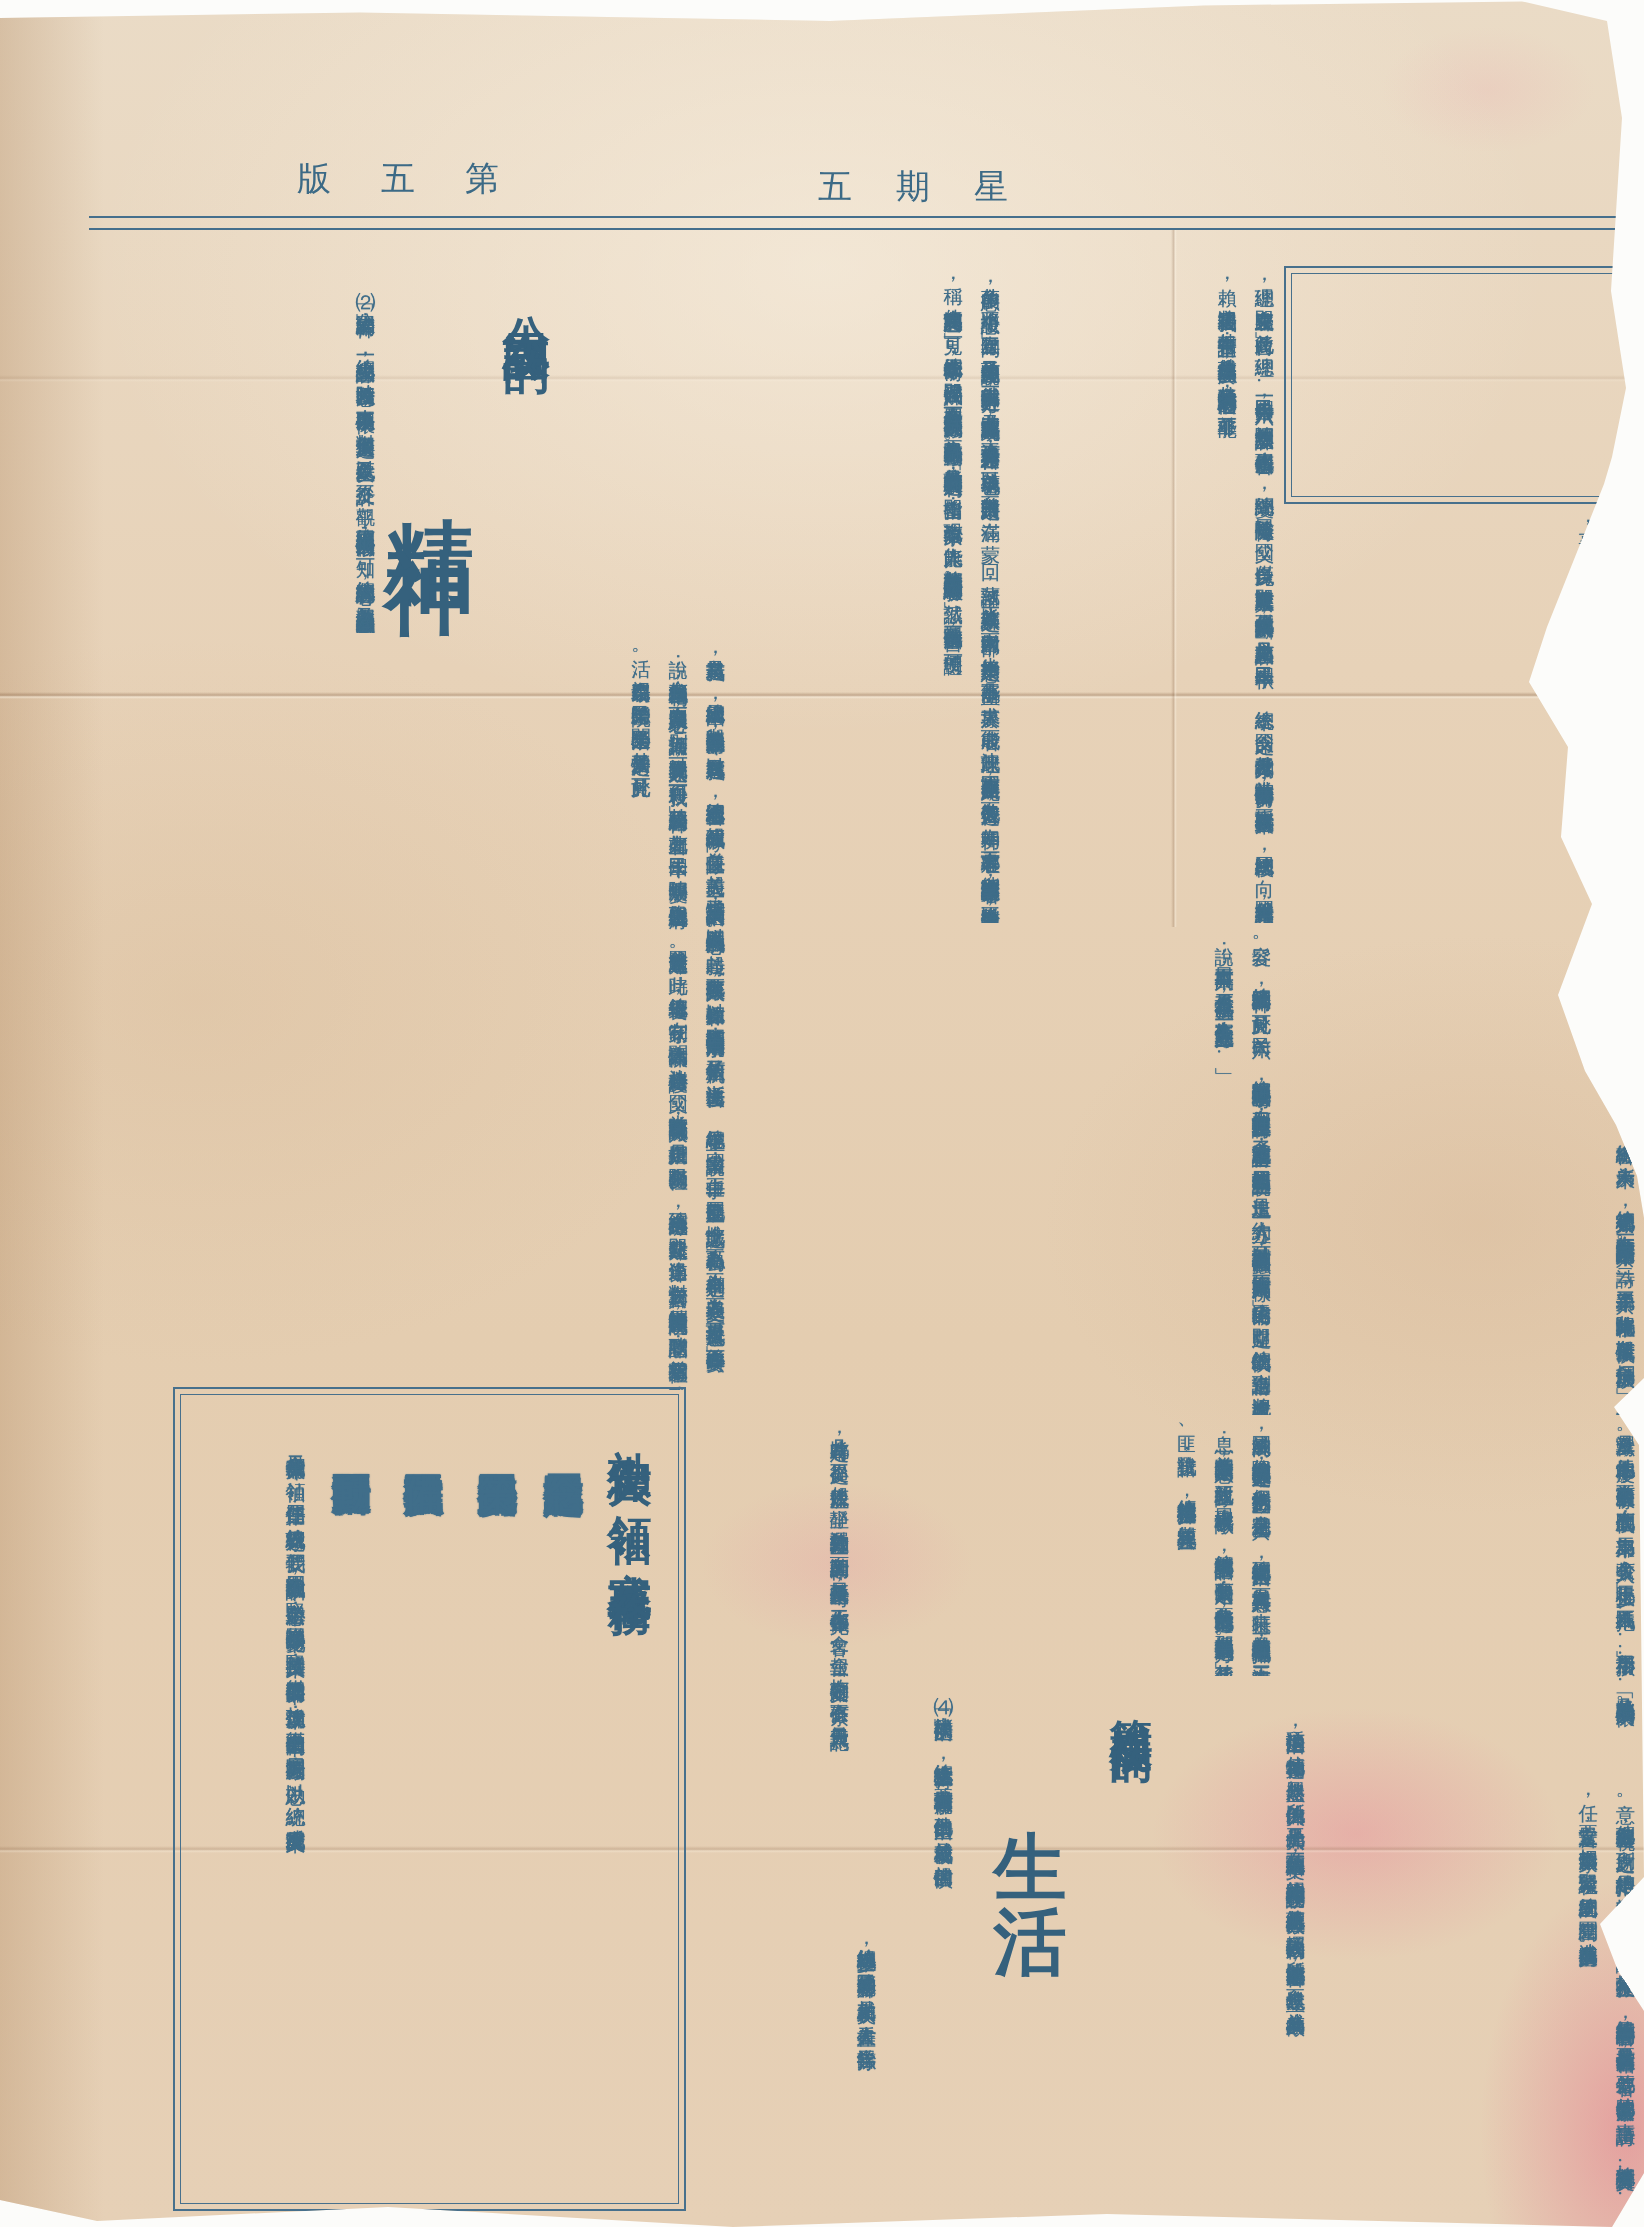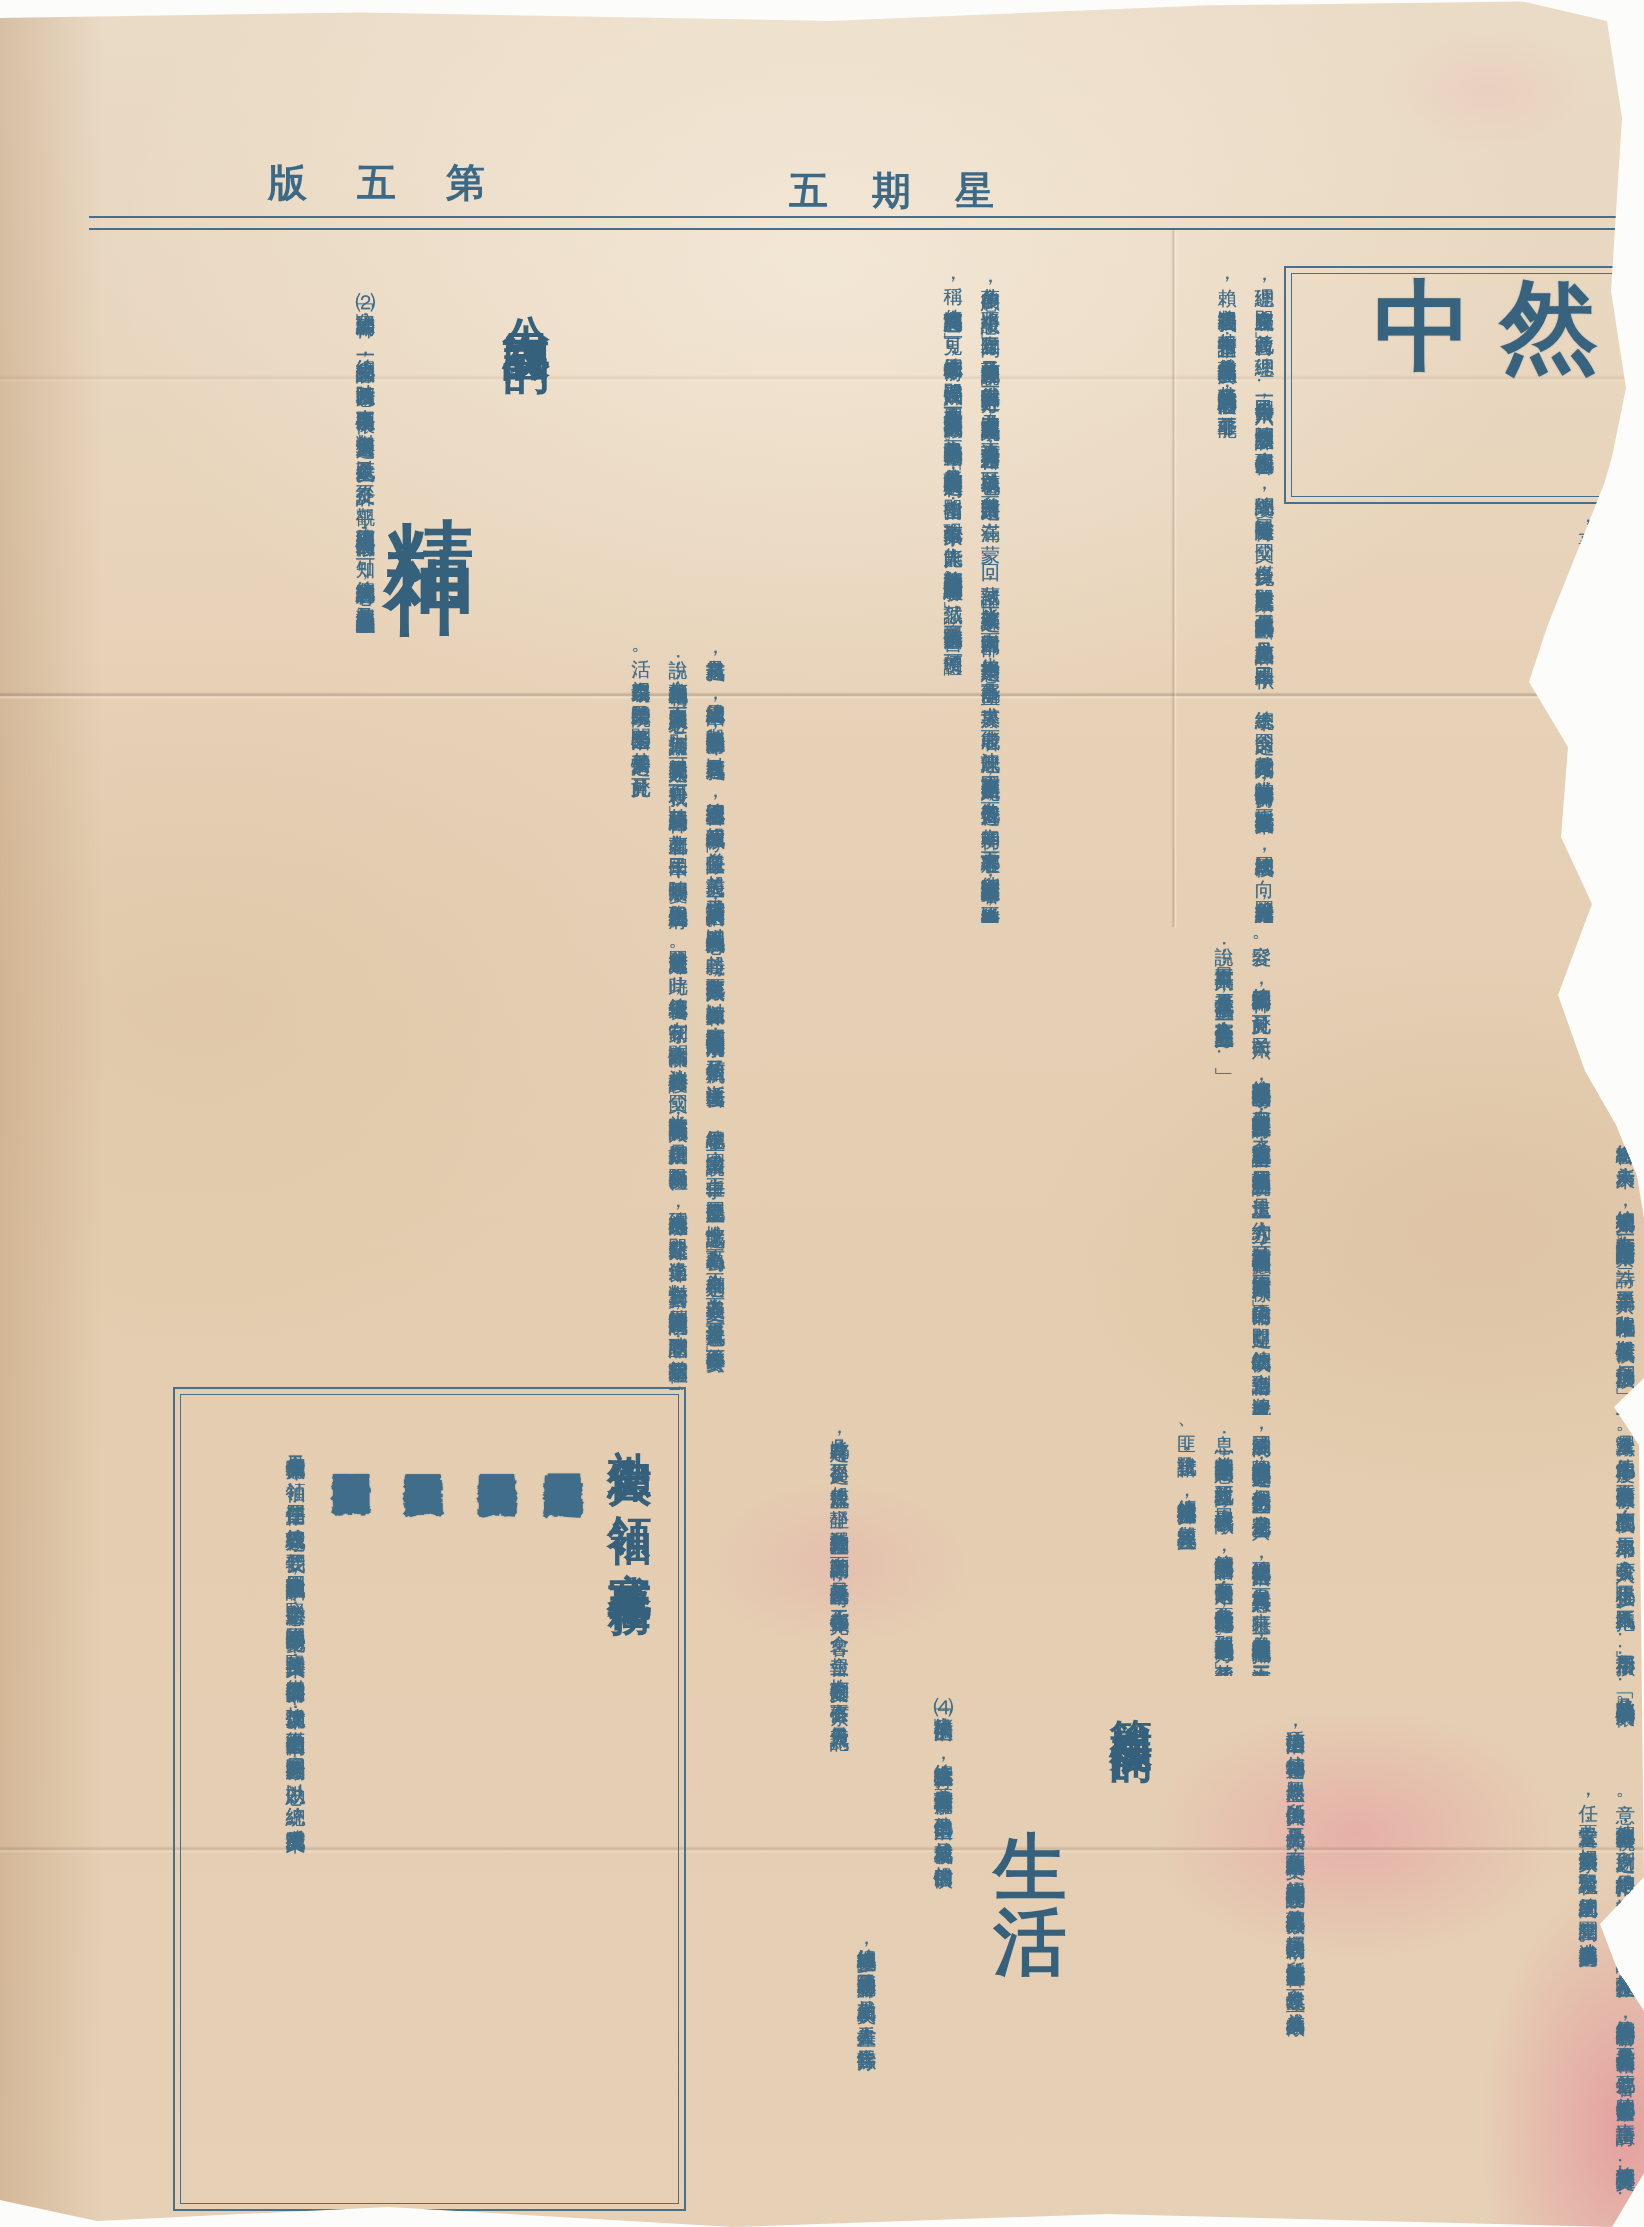--- a/index.html
+++ b/index.html
@@ -46,21 +46,21 @@
   .dbox .inner{position:absolute;inset:4.8px;border:1.4px solid #47708c;}
   
   .ink{color:#3f6d89;text-shadow:0 0 0.7px rgba(63,109,137,.55);}
   .vt{
     position:absolute;writing-mode:vertical-rl;text-orientation:mixed;
     font-size:19.4px;line-height:1.92;letter-spacing:0.7px;overflow:hidden;
   }
   .headrow{position:absolute;display:flex;justify-content:flex-end;
     font-weight:bold;color:#37637f;text-shadow:0 0 1.4px rgba(55,99,127,.5);}
   .masthead{font-size:66px;letter-spacing:42px;}
-  .pageinfo{position:absolute;font-size:39px;font-weight:bold;color:#3c6a86;}
+  .pageinfo{position:absolute;font-size:34px;font-weight:normal;color:#3c6a86;margin-left:29px;}
   .htitle{font-size:98px;letter-spacing:28px;line-height:1;}
   .t-big{font-weight:bold;color:#35617d;}
   .slogan{position:absolute;writing-mode:vertical-rl;text-orientation:upright;
     font-size:40px;line-height:1.2;font-weight:bold;color:#406e8a;overflow:hidden;
     text-shadow:0 0 1.4px rgba(64,110,138,.4);}
 </style>
 </head>
 <body>
 
 <div class="clip paper"></div>
@@ -75,21 +75,20 @@
 
 
   <div class="pageinfo" style="left:268px;top:156px;letter-spacing:50px">版五第</div>
   <div class="pageinfo" style="left:789px;top:164px;letter-spacing:44px">五期星</div>
 
   <div class="double-rule" style="left:89px;right:0;top:216px"></div>
 
   <div class="dbox" style="left:1284px;top:266px;width:358px;height:234px">
     <div class="inner"></div>
   </div>
-  <div class="headrow htitle" style="left:1301px;top:278px;width:325px">中然</div>
 
   <div class="vt ink" style="left:1259px;top:516px;width:385px;height:414px">總統獨自將賬冊檢齊取出。親友們笑他，他說：「凡事要有根據，賬簿是店舖的根據，既經取出，以後就無法查考了。」民國十年，國父在廣州就任非常大總統，統率大軍駐節廣西桂林，整備北伐，以後方軍政大權，委之於陳烱明。當時　總統任大元帥行營參謀長，旋又奉派參贊陳烱明戎機，不干細事，知陳必叛。</div>
 
   <div class="vt ink" style="left:1010px;top:273px;width:273px;height:650px">總理，立即束裝歸里。」後此曾向　總理……民國十一年六月十六日，陳烱明竟然謀叛，砲轟廣州觀音山，　總統聞變，冒險登艦隨侍　國父，僅以身免，旋即避難永豐兵艦。僅此不僅見其英明果斷，亦足見其忠貞謀國。民國十二年秋，　總統奉　國父之命，赴俄考察三閱月。當時本黨由於革命情勢需要，正採取聯俄容共政策。　總統回國後，向　國父報告其考察結果，力言俄帝共黨不可信賴，定將禍害我國。其報告中有謂：「俄共政權如一旦臻於強固，其帝俄沙皇時代的政治野心的復活，並非不可能。</div>
 
   <div class="vt ink" style="left:602px;top:273px;width:407px;height:650px">革命的後患，將不堪設想。」次年三月間，又致函廖仲凱先生說：「俄黨對中國之唯一方針，乃在造成中國共產黨為其正統，決不信吾黨可與之始終合作，以互策成功者也。至其對中國之政策，在滿、蒙、回、藏諸部，皆為其蘇維埃之一；而對中國本部，未始無染指之意。凡事不能自立，專求於人，而能成者，決無此理。國人程度卑下自居如此，而欲他人替天行道，奉如神明，天下寧有是理耶！彼之所謂國際主義與世界革命者，皆不外凱撒之帝國主義，不過改異名稱，使人迷惑於其間而已！」可見　總統在四十餘年前，即已洞燭俄奸。而其四十餘年所一貫領導的反共抗俄行動，更為果敢堅毅的革命行動。倫敦最具影響力的「經濟學人」週刊，即曾指出：「現有政治家中，無人能比　蔣總統對分析蘇俄的思想征服中國更有經驗。」誠然，觀乎「蘇俄在中國」一書，便可證明。</div>
 
   <div class="vt t-big" style="left:481px;top:278px;width:76px;height:360px;font-size:47px;line-height:1.3;letter-spacing:8.3px">公忠謀國的</div>
   <div class="vt t-big" style="left:374px;top:446px;width:104px;height:360px;font-size:89px;line-height:1.12;letter-spacing:28px">精神</div>
 

